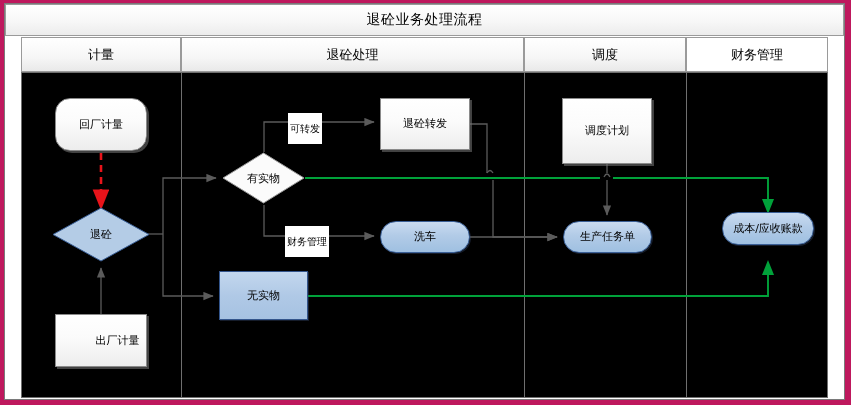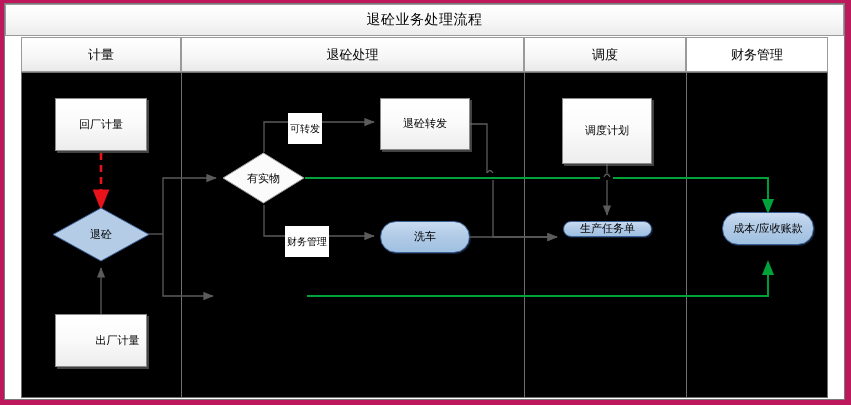--- a/index.html
+++ b/index.html
@@ -140,21 +140,21 @@
     <g>
       <path d="M305,178 L600,178" stroke="#00a23a" stroke-width="1.9" fill="none"></path>
       <path d="M613,178 L768,178 L768,211" stroke="#00a23a" stroke-width="1.9" fill="none" marker-end="url(#ar-green)"></path>
     </g>
 
     <g>
       <path d="M307,296 L768,296 L768,263" stroke="#00a23a" stroke-width="1.9" fill="none" marker-end="url(#ar-green)"></path>
     </g>
   </svg>
 
-  <div class="node rect-white" style="left:55px;top:98px;width:92px;height:53px;">
+  <div class="node rect-white" style="left:55px;top:98px;width:92px;height:53px;border-radius:15px;">
     <span>回厂计量</span>
   </div>
 
   <div class="dia" style="left:52px;top:207px;width:98px;height:55px;text-align:center;">
     <svg width="98" height="55" viewBox="0 0 98 55">
       <polygon points="49,1 97,27.5 49,54 1,27.5" fill="#b4cce6" stroke="#3a5f96" stroke-width="1"></polygon>
       <polygon points="49,1 97,27.5 49,54 1,27.5" fill="url(#none)" opacity="0"></polygon>
     </svg>
     <span class="lbl">退砼</span>
   </div>
@@ -171,26 +171,29 @@
   </div>
 
   <div class="node rect-white" style="left:380px;top:98px;width:90px;height:52px;">
     <span>退砼转发</span>
   </div>
 
   <div class="node round-blue" style="left:380px;top:221px;width:90px;height:32px;">
     <span>洗车</span>
   </div>
 
+  <div class="node rect-blue" style="left:219px;top:271px;width:89px;height:49px;">
+    <span>无实物</span>
+  </div>
 
   <div class="node rect-white" style="left:562px;top:98px;width:90px;height:66px;">
     <span>调度计划</span>
   </div>
 
-  <div class="node round-blue" style="left:563px;top:221px;width:89px;height:16px;">
+  <div class="node round-blue" style="left:563px;top:221px;width:89px;height:32px;">
     <span>生产任务单</span>
   </div>
 
   <div class="node round-blue" style="left:722px;top:212px;width:92px;height:33px;">
     <span>成本/应收账款</span>
   </div>
 
   <div class="edge-label" style="left:288px;top:113px;">可转发</div>
   <div class="edge-label" style="left:285px;top:226px;">财务管理</div>
 

